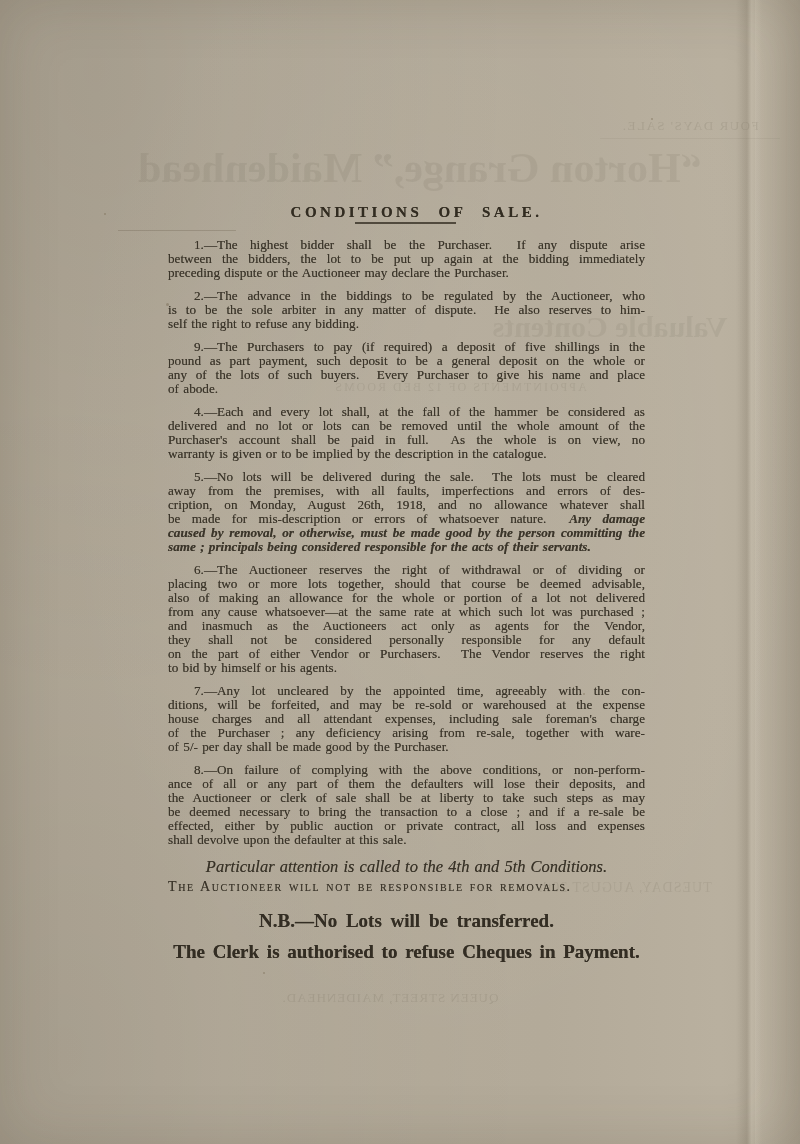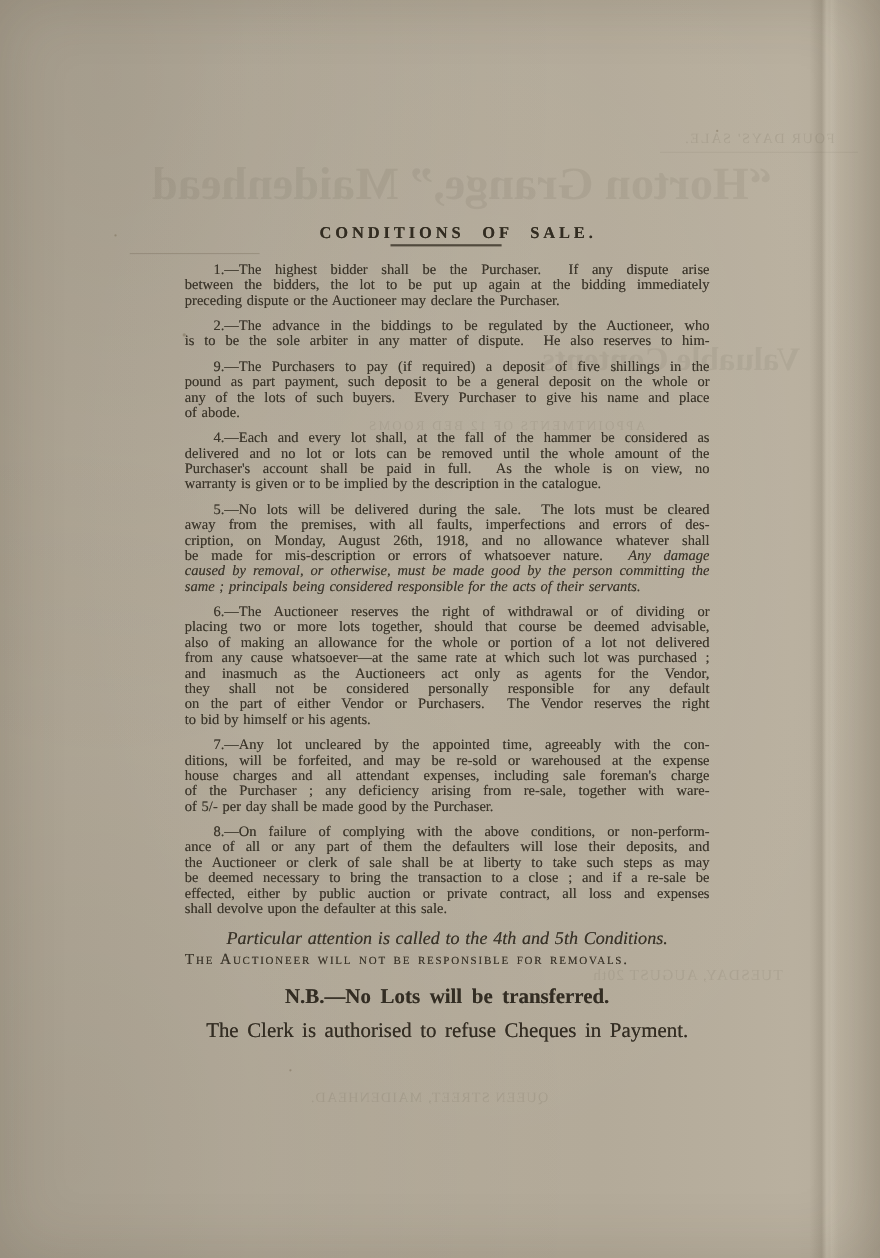--- a/index.html
+++ b/index.html
@@ -58,35 +58,35 @@
     font-size:13.2px;line-height:14px;word-spacing:1px;
     text-shadow:0 0 0.5px rgba(59,53,42,0.65);
   }
   .para{margin:0 0 9px 0;}
   .line{
     height:14px;white-space:nowrap;
     text-align:justify;text-align-last:justify;
   }
   .line:first-child{text-indent:26px;}
   .line.lastline{text-align-last:left;}
-  .it{font-style:italic;}
+  .it{font-style:italic;font-weight:bold;}
   .attention{
     margin-top:4px;text-align:center;font-style:italic;
     font-size:16.5px;line-height:22px;color:#383227;
   }
   .removals{
     text-align:left;font-variant:small-caps;
     font-size:14px;line-height:17px;letter-spacing:1.6px;color:#3b352a;
   }
   .nb{
     margin-top:16px;text-align:center;font-weight:bold;
     font-size:19px;line-height:19px;word-spacing:4px;color:#332d23;
   }
   .clerk{
-    margin-top:10px;text-align:center;font-weight:normal;
+    margin-top:10px;text-align:center;font-weight:bold;
     font-size:19px;line-height:24px;word-spacing:3px;color:#332d23;
     text-shadow:0 0 0.6px rgba(50,44,33,0.8);
   }
 </style>
 </head>
 <body>
 
 <div class="sheet">
 
   <div class="crease"></div>
@@ -112,20 +112,21 @@
   <div class="content">
     <div>
         <div class="para">
           <div class="line"><span>1.—The highest bidder shall be the Purchaser.&nbsp; If any dispute arise</span></div>
           <div class="line"><span>between the bidders, the lot to be put up again at the bidding immediately</span></div>
           <div class="line lastline"><span>preceding dispute or the Auctioneer may declare the Purchaser.</span></div>
         </div>
         <div class="para">
           <div class="line"><span>2.—The advance in the biddings to be regulated by the Auctioneer, who</span></div>
           <div class="line"><span>is to be the sole arbiter in any matter of dispute.&nbsp; He also reserves to him-</span></div>
+          <div class="line lastline"><span>self the right to refuse any bidding.</span></div>
         </div>
         <div class="para">
           <div class="line"><span>9.—The Purchasers to pay (if required) a deposit of five shillings in the</span></div>
           <div class="line"><span>pound as part payment, such deposit to be a general deposit on the whole or</span></div>
           <div class="line"><span>any of the lots of such buyers.&nbsp; Every Purchaser to give his name and place</span></div>
           <div class="line lastline"><span>of abode.</span></div>
         </div>
         <div class="para">
           <div class="line"><span>4.—Each and every lot shall, at the fall of the hammer be considered as</span></div>
           <div class="line"><span>delivered and no lot or lots can be removed until the whole amount of the</span></div>

